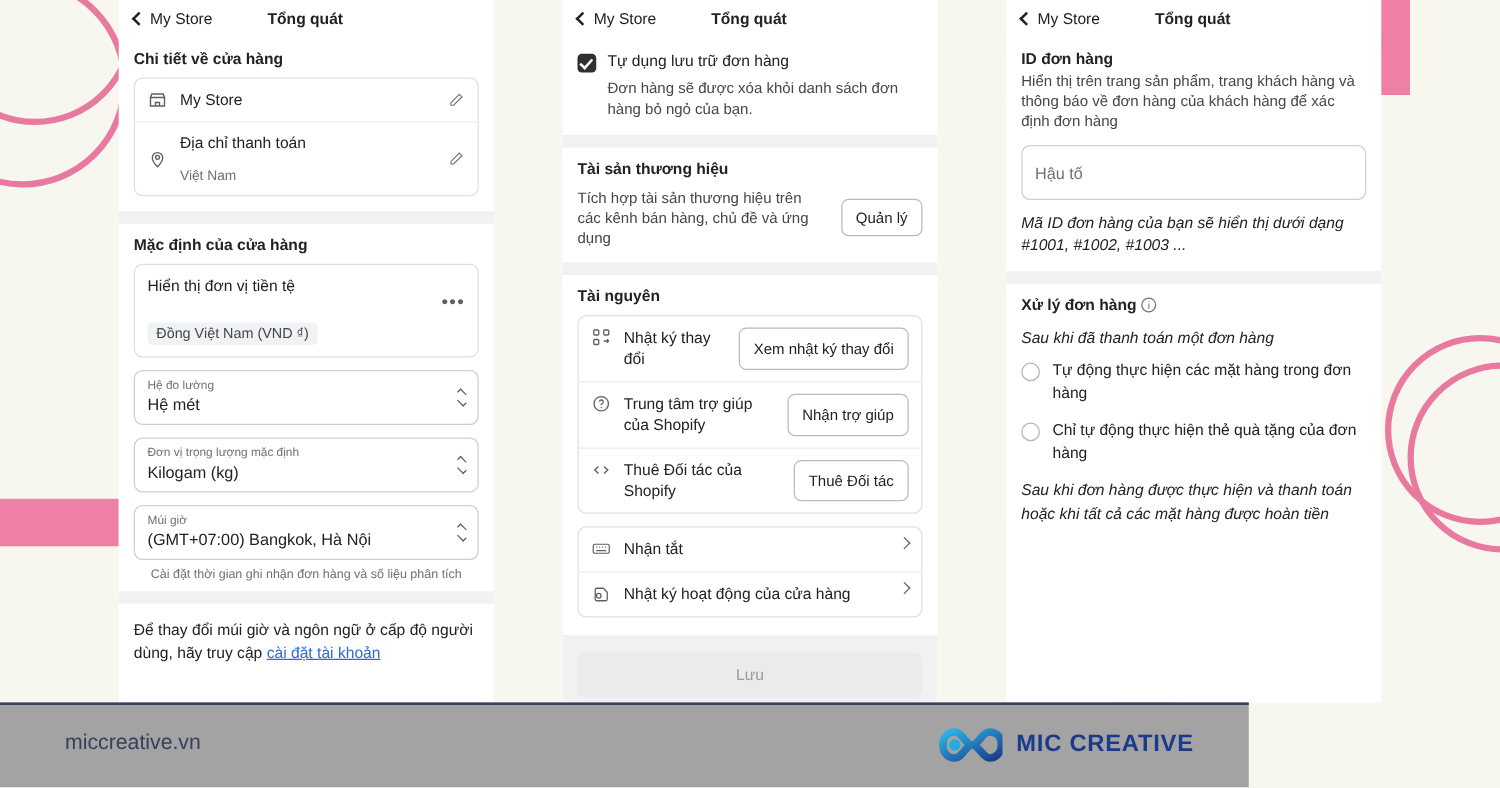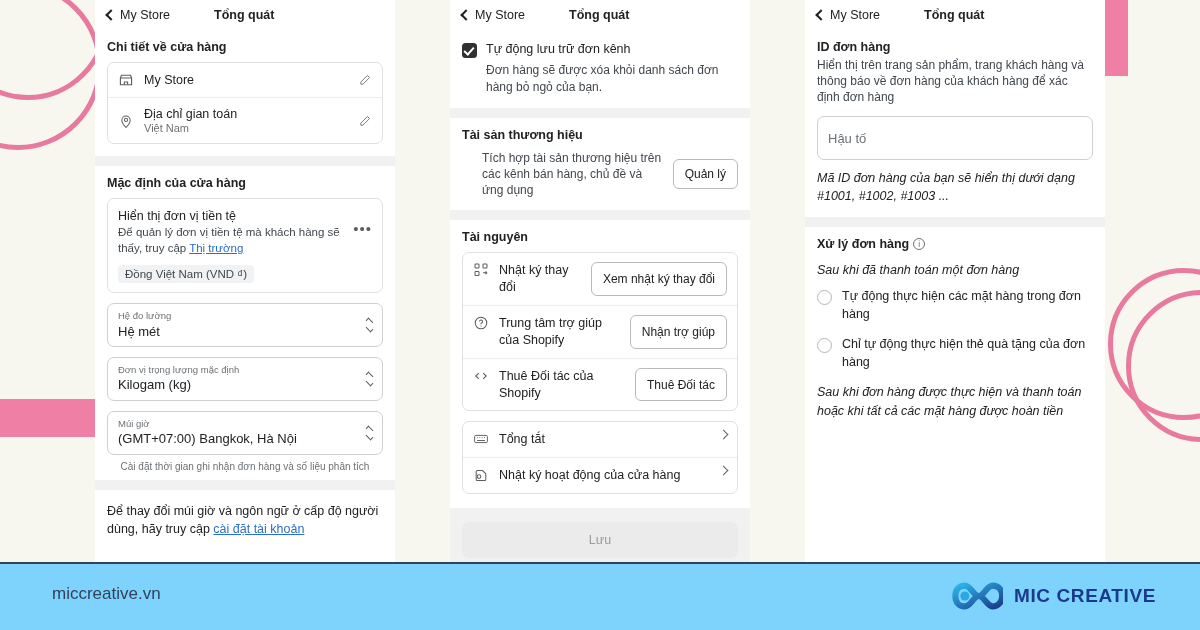--- a/index.html
+++ b/index.html
@@ -84,21 +84,21 @@
   .card-row {
     display: flex; align-items: center;
     padding: 9px 10px;
     gap: 10px;
   }
   .card-row + .card-row { border-top: 1px solid #ececec; }
   .row-ic { width: 16px; height: 16px; flex: 0 0 16px; color: #5c5f62; }
   .row-ic svg { display: block; width: 16px; height: 16px; }
   .row-main { flex: 1 1 auto; min-width: 0; }
   .row-title { font-size: 12.5px; color: #202223; }
-  .row-sub { font-size: 11px; color: #6d7175; margin-top: 1px; }
+  .row-sub { font-size: 11px; color: #6d7175; margin-top: 14px; }
   .pencil { width: 14px; height: 14px; color: #6d7175; flex: 0 0 14px; }
   .pencil svg { display: block; width: 14px; height: 14px; }
 
   
   .cur-card { padding: 10px 10px 9px; }
   .cur-head { display: flex; gap: 8px; align-items: flex-start; }
   .cur-title { font-size: 12.5px; color: #202223; }
   .cur-desc { font-size: 11.5px; color: #41474d; line-height: 1.4; margin-top: 1px; }
   .cur-desc a { color: #2c6ecb; text-decoration: underline; }
   .dots { font-size: 15px; letter-spacing: 1px; color: #5c5f62; line-height: 1; padding-top: 12px; }
@@ -147,21 +147,21 @@
     content: ""; position: absolute; left: 4px; top: 2px;
     width: 4px; height: 8px;
     border-right: 2px solid #fff; border-bottom: 2px solid #fff;
     transform: rotate(42deg);
   }
   .cb-label { font-size: 12.5px; color: #202223; }
   .cb-desc { font-size: 12px; color: #41474d; line-height: 1.4; padding: 2px 0 12px 24px; }
 
   
   .brand-wrap { display: flex; align-items: center; gap: 10px; padding-bottom: 12px; }
-  .brand-text { flex: 1 1 auto; margin-left: 20px; }
+  .brand-text { flex: 1 1 auto; }
   .btn {
     border: 1px solid #bababa; border-radius: 6px;
     background: #fff; padding: 7px 11px;
     font-size: 12px; color: #202223; white-space: nowrap;
     font-family: "Liberation Sans", sans-serif;
   }
 
   
   .res-row { display: flex; gap: 10px; padding: 9px 10px; }
   .res-row + .res-row { border-top: 1px solid #ececec; }
@@ -197,22 +197,22 @@
     border: 1.2px solid #6d7175; border-radius: 50%;
     font-size: 8.5px; line-height: 10px; text-align: center;
     color: #6d7175; vertical-align: 1px; margin-left: 4px;
     font-weight: normal;
   }
   .para { font-size: 12.5px; color: #202223; line-height: 1.45; padding: 9px 0 0; font-style: italic; }
 
   
   .footer {
     position: absolute; left: 0; bottom: 0;
-    width: 1200px; height: 68px;
-    background: #7dd3fc;
+    width: 999px; height: 68px;
+    background: #a3a3a3;
     border-top: 2px solid #33415c;
   }
   .footer-url {
     position: absolute; left: 52px; top: 20px;
     font-size: 17px; color: #33415c;
   }
   .brand-logo {
     position: absolute; right: 44px; top: 17px;
     display: flex; align-items: center; gap: 11px;
   }
@@ -268,21 +268,21 @@
         </div>
 
         <div class="card-row">
           <span class="row-ic">
             <svg viewBox="0 0 20 20" fill="none" stroke="currentColor" stroke-width="1.3">
               <path d="M10 18s5.2-5.1 5.2-9A5.2 5.2 0 0 0 4.8 9c0 3.9 5.2 9 5.2 9z"></path>
               <circle cx="10" cy="8.6" r="2"></circle>
             </svg>
           </span>
           <div class="row-main">
-            <div class="row-title">Địa chỉ gian toán</div>
+            <div class="row-title">Địa chỉ thanh toán</div>
             <div class="row-sub">Việt Nam</div>
           </div>
           <span class="pencil">
             <svg viewBox="0 0 20 20" fill="none" stroke="currentColor" stroke-width="1.3">
               <path d="M13.5 3.5l3 3L7 16H4v-3z"></path>
             </svg>
           </span>
         </div>
 
       </div>
@@ -291,21 +291,20 @@
 
     <div class="sect-gap"></div>
 
     <div class="sect">
       <div class="sect-title">Mặc định của cửa hàng</div>
 
       <div class="card cur-card">
         <div class="cur-head">
           <div style="flex:1 1 auto">
             <div class="cur-title">Hiển thị đơn vị tiền tệ</div>
-            <div class="cur-desc"><span>Để quản lý đơn vị tiền tệ mà khách hàng sẽ thấy, truy cập </span><a href="#">Thị trường</a></div>
           </div>
           <span class="dots">•••</span>
         </div>
         <span class="chip">Đồng Việt Nam (VND ₫)</span>
       </div>
 
       <div class="field">
         <div class="field-label">Hệ đo lường</div>
         <div class="field-value">Hệ mét</div>
         <span class="stepper">
@@ -350,21 +349,21 @@
       <div class="back-wrap">
         <span class="chev-back"></span>
         <span class="back-label">My Store</span>
       </div>
       <span class="topbar-title">Tổng quát</span>
     </div>
 
     <div class="sect">
       <div class="cb-row">
         <span class="cb"></span>
-        <span class="cb-label">Tự động lưu trữ đơn kênh</span>
+        <span class="cb-label">Tự dụng lưu trữ đơn hàng</span>
       </div>
       <div class="cb-desc">Đơn hàng sẽ được xóa khỏi danh sách đơn hàng bỏ ngỏ của bạn.</div>
     </div>
 
     <div class="sect-gap"></div>
 
     <div class="sect">
       <div class="sect-title">Tài sản thương hiệu</div>
       <div class="brand-wrap">
         <div class="brand-text sect-sub">Tích hợp tài sản thương hiệu trên các kênh bán hàng, chủ đề và ứng dụng</div>
@@ -416,21 +415,21 @@
       <div style="height:10px"></div>
 
       <div class="card">
         <div class="res-row">
           <span class="row-ic">
             <svg viewBox="0 0 20 20" fill="none" stroke="currentColor" stroke-width="1.2">
               <rect x="2" y="5.5" width="16" height="9" rx="1.6"></rect>
               <path d="M5 8.3h1M8 8.3h1M11 8.3h1M14 8.3h1M5 11.9h10"></path>
             </svg>
           </span>
-          <span class="res-label">Tổng tắt</span>
+          <span class="res-label">Nhận tắt</span>
           <span class="chev-r"></span>
         </div>
         <div class="res-row">
           <span class="row-ic">
             <svg viewBox="0 0 20 20" fill="none" stroke="currentColor" stroke-width="1.3">
               <path d="M5.5 4.5h6.5l4 4v7a1.5 1.5 0 0 1-1.5 1.5H5.5A1.5 1.5 0 0 1 4 15.5v-9.5A1.5 1.5 0 0 1 5.5 4.5z"></path>
               <circle cx="7.5" cy="12" r="2.3"></circle>
             </svg>
           </span>
           <span class="res-label">Nhật ký hoạt động của cửa hàng</span>

